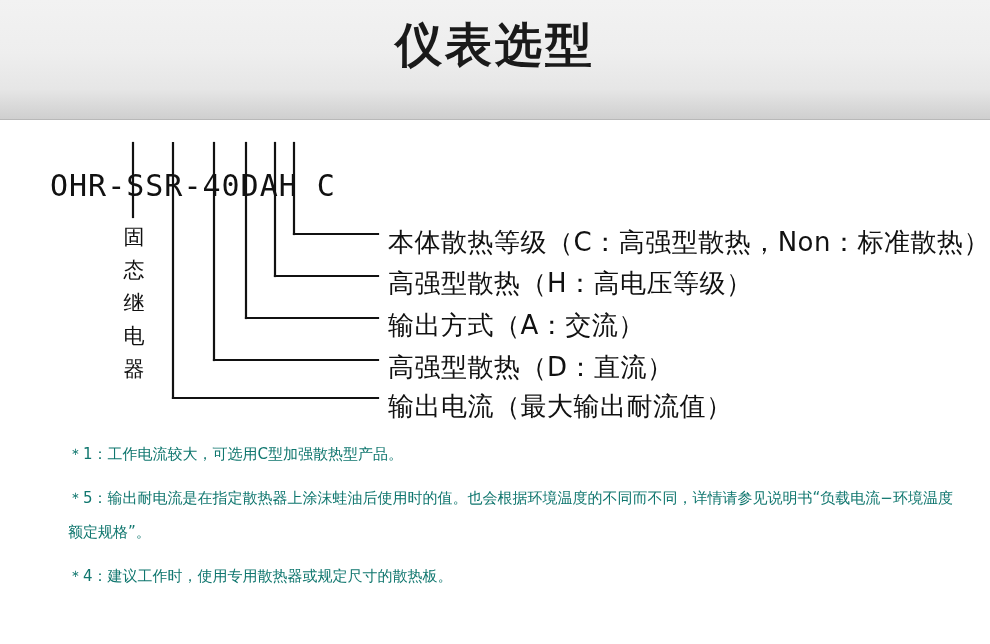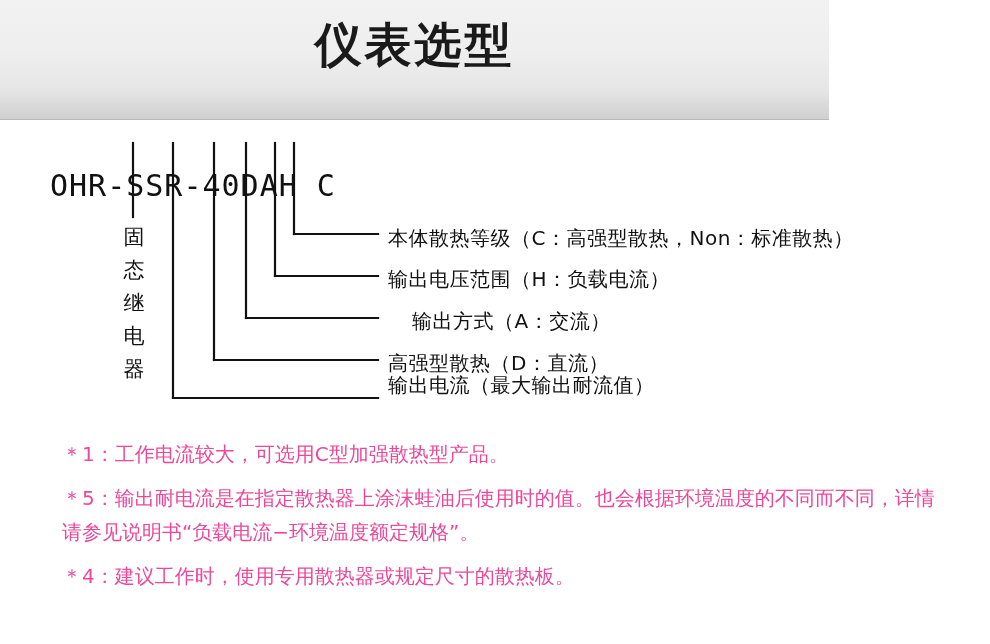--- a/index.html
+++ b/index.html
@@ -17,21 +17,21 @@
     position: relative;
     width: 990px;
     height: 644px;
     background: #ffffff;
   }
   
   .header {
     position: absolute;
     left: 0;
     top: 0;
-    width: 829px;
+    width: 990px;
     height: 120px;
     background: linear-gradient(to bottom, #f2f2f2 0%, #eeeeee 45%, #e6e6e6 75%, #cfcfcf 100%);
     border-bottom: 1px solid #b8b8b8;
     box-sizing: border-box;
     text-align: center;
   }
   .header-title {
     margin: 0;
     padding-top: 20px;
     font-size: 47px;
@@ -91,40 +91,40 @@
     width: 30px;
     font-size: 21px;
     line-height: 33px;
     color: #111111;
     text-align: center;
     font-family: "DejaVu Sans", "Liberation Sans", sans-serif;
   }
 
   .callout {
     position: absolute;
-    font-size: 20px;
+    font-size: 26px;
     color: #111111;
     white-space: nowrap;
     font-family: "DejaVu Sans", "Liberation Sans", sans-serif;
     letter-spacing: 0.5px;
   }
   .c0 { left: 388px; top: 104px; }
   .c1 { left: 388px; top: 145px; }
-  .c2 { left: 388px; top: 187px; margin-left: 24px; }
+  .c2 { left: 388px; top: 187px; }
   .c3 { left: 388px; top: 229px; }
-  .c4 { left: 388px; top: 251px; }
+  .c4 { left: 388px; top: 268px; }
 
   
   .notes {
     position: absolute;
-    left: 62px;
+    left: 68px;
     top: 316px;
     width: 890px;
-    font-size: 20px;
-    color: #ec4899;
+    font-size: 15px;
+    color: #0f766e;
     font-family: "DejaVu Sans", "Liberation Sans", sans-serif;
     line-height: 34px;
   }
   .note {
     margin: 0 0 10px 0;
     text-indent: 0;
   }
   .note:last-child { margin-bottom: 8px; }
 </style>
 </head>
@@ -162,21 +162,21 @@
 
     <div class="vlabels">
       <div>固</div>
       <div>态</div>
       <div>继</div>
       <div>电</div>
       <div>器</div>
     </div>
 
     <div class="callout c0">本体散热等级（C：高强型散热，Non：标准散热）</div>
-    <div class="callout c1">输出电压范围（H：负载电流）</div>
+    <div class="callout c1">高强型散热（H：高电压等级）</div>
     <div class="callout c2">输出方式（A：交流）</div>
     <div class="callout c3">高强型散热（D：直流）</div>
     <div class="callout c4">输出电流（最大输出耐流值）</div>
 
     <div class="notes">
       <p class="note">＊1：工作电流较大，可选用C型加强散热型产品。</p>
       <p class="note">＊5：输出耐电流是在指定散热器上涂沫蛙油后使用时的值。也会根据环境温度的不同而不同，详情请参见说明书“负载电流−环境温度额定规格”。</p>
       <p class="note">＊4：建议工作时，使用专用散热器或规定尺寸的散热板。</p>
     </div>
 

